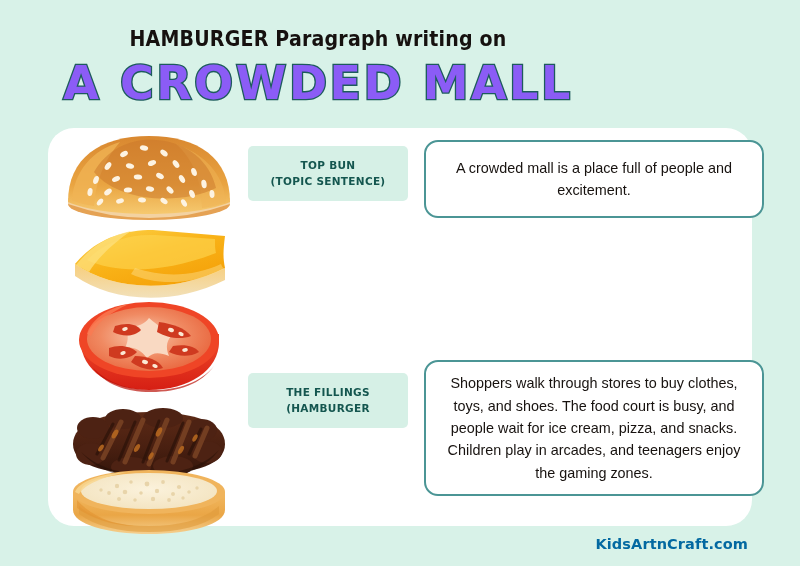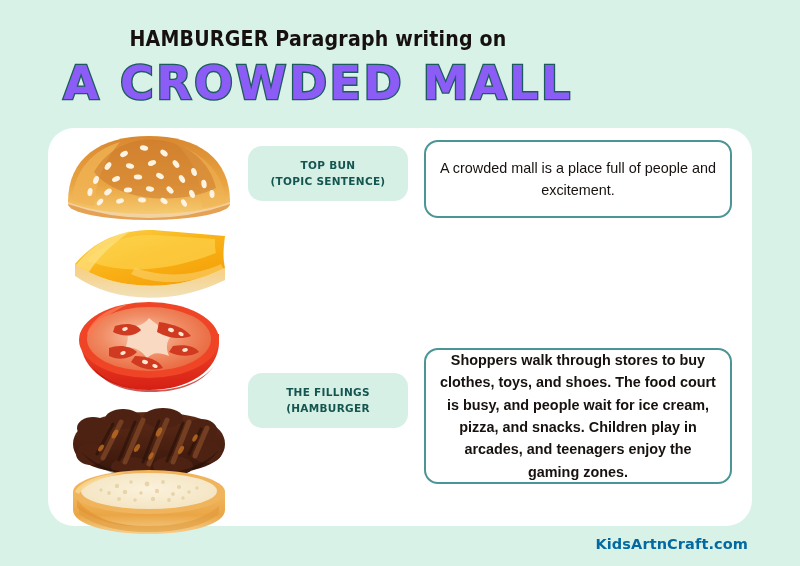--- a/index.html
+++ b/index.html
@@ -80,57 +80,57 @@
     left: 50%;
     transform: translateX(-50%);
   }
 
   
   .pill {
     position: absolute;
     left: 200px;
     width: 160px;
     background: #d6f0e6;
-    border-radius: 14px;
+    border-radius: 5px;
     color: #14564f;
     font-family: "DejaVu Sans", sans-serif;
     font-weight: 700;
     font-size: 10.5px;
     letter-spacing: 0.3px;
     text-align: center;
     line-height: 1.55;
     padding: 11px 6px;
     box-sizing: border-box;
   }
 
   
   .textbox {
     position: absolute;
     left: 376px;
-    width: 308px;
+    width: 340px;
     box-sizing: border-box;
     border: 2px solid #4b9595;
     border-radius: 14px;
     background: #ffffff;
     color: #17120f;
     font-size: 14.4px;
     line-height: 1.55;
     text-align: center;
     padding: 12px 14px;
     display: flex;
     align-items: center;
     justify-content: center;
   }
 
   
   .pill-1 { top: 18px; }
   .pill-2 { top: 145px; }
 
   .box-1 { top: 12px;  height: 78px; }
-  .box-2 { top: 120px; height: 136px; font-weight: bold; }
+  .box-2 { top: 132px; height: 136px; }
 
   
   .footer {
     position: absolute;
     right: 52px;
     top: 536px;
     font-family: "DejaVu Sans", sans-serif;
     font-size: 14.5px;
     font-weight: 700;
     color: #0369a1;

